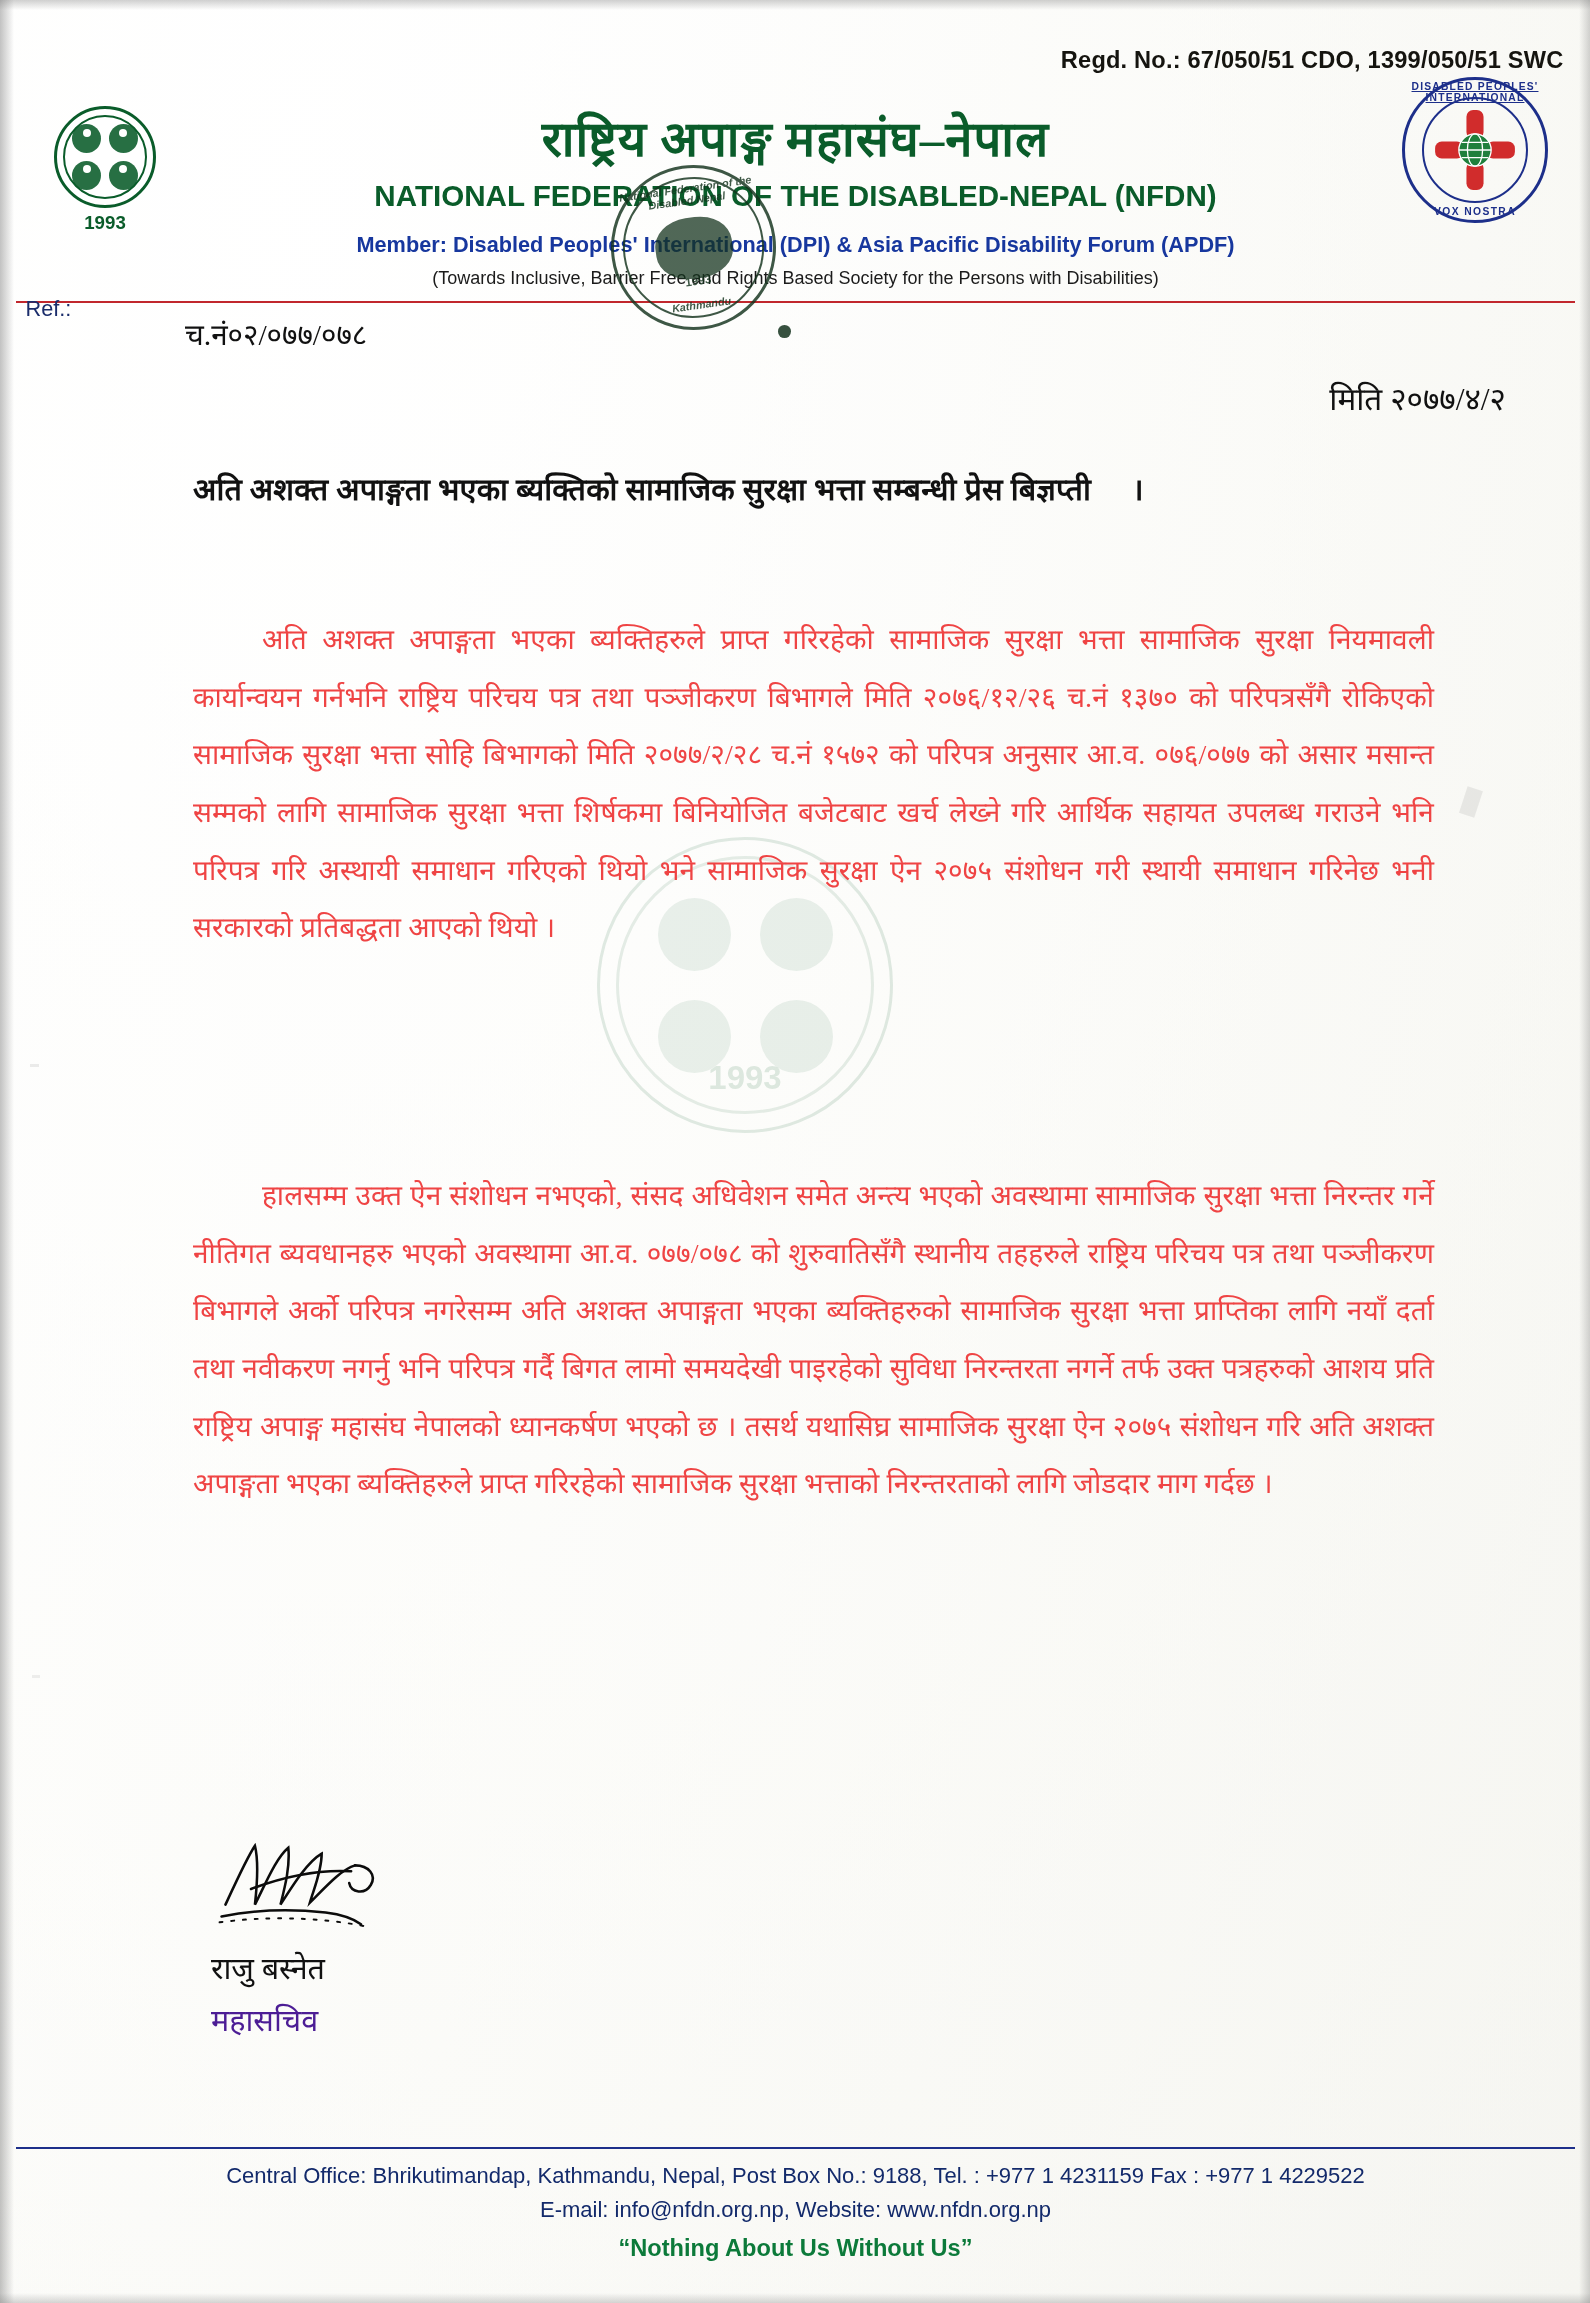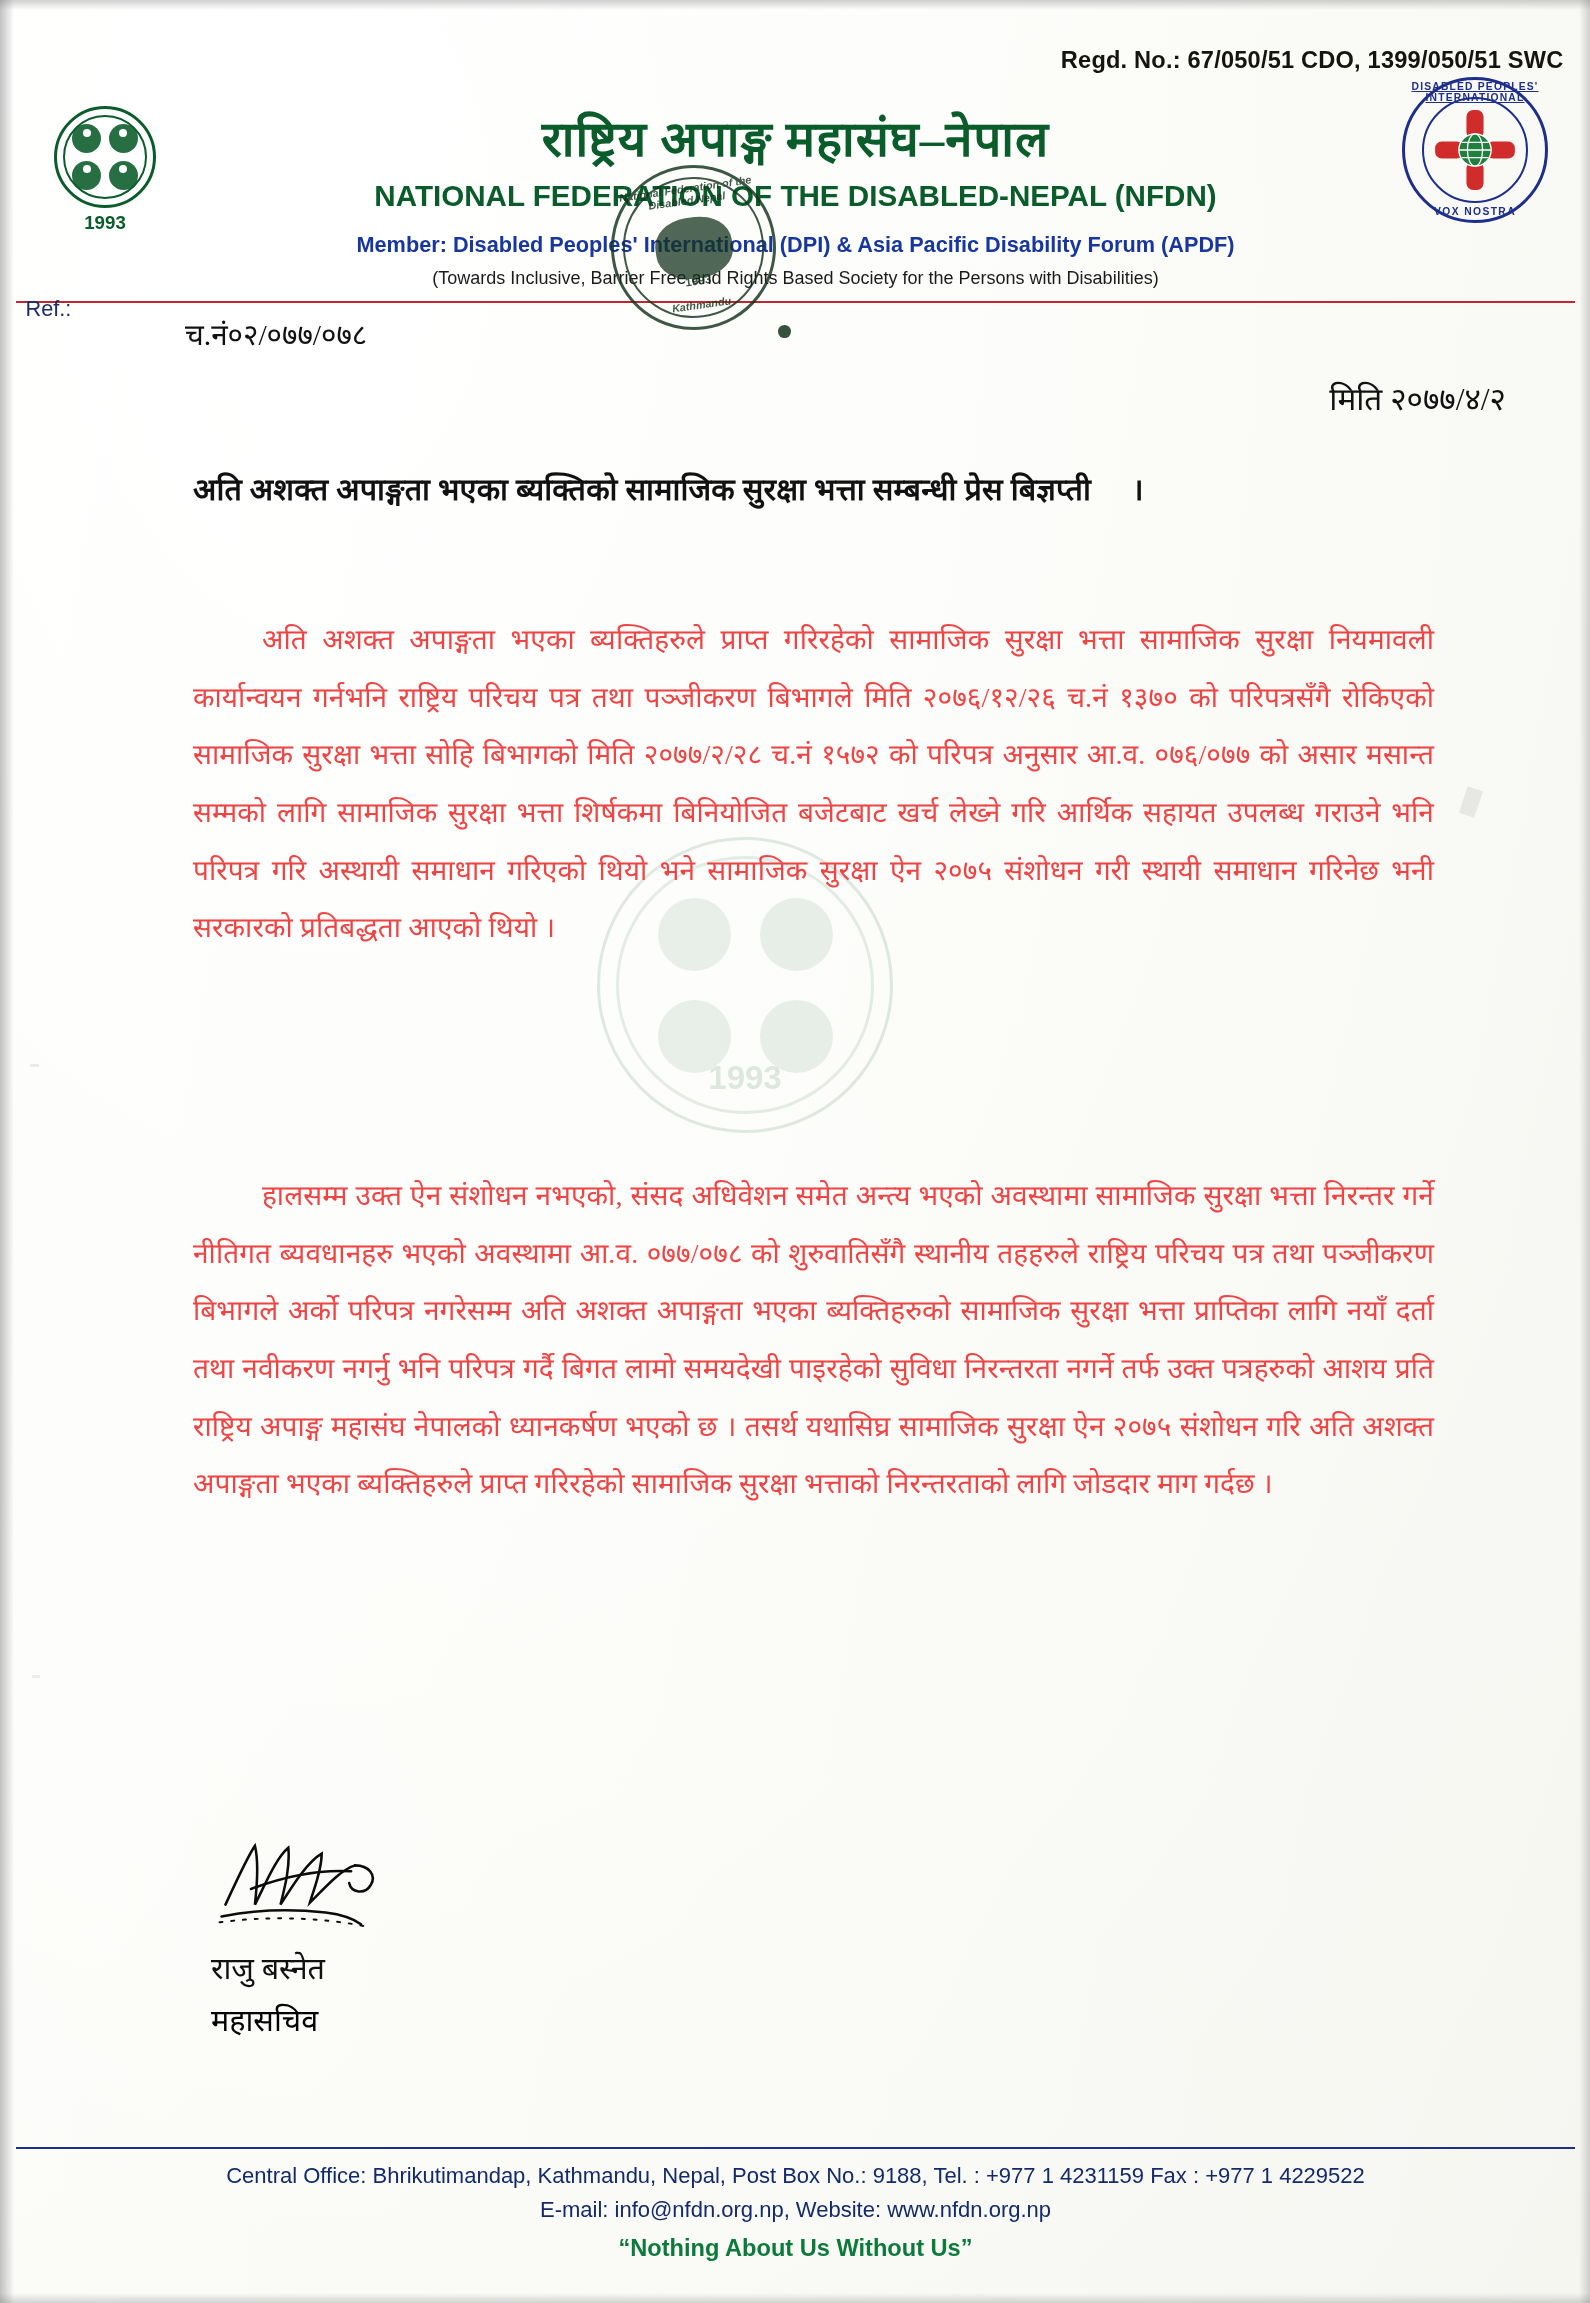--- a/index.html
+++ b/index.html
@@ -400,21 +400,21 @@
   .sig-name {
     margin-top: 5.9px;
     font-family: "Liberation Serif", serif;
     font-size: 30.5px;
     color: #111;
   }
   .sig-post {
     margin-top: 9.9px;
     font-family: Liberation Sans, sans-serif;
     font-size: 30.5px;
-    color: #000000;
+    color: #4c1d95;
   }
 
   
   .footer-rule {
     position: absolute;
     left: 15.8px;
     right: 15.8px;
     bottom: 154px;
     height: 2px;
     background: #1d2f8a;

